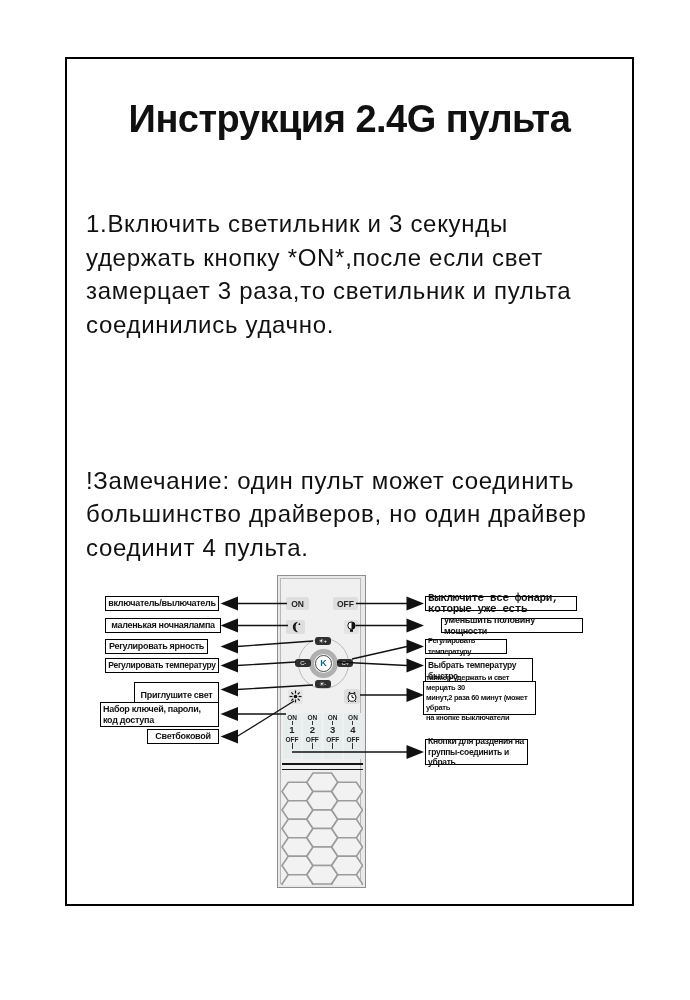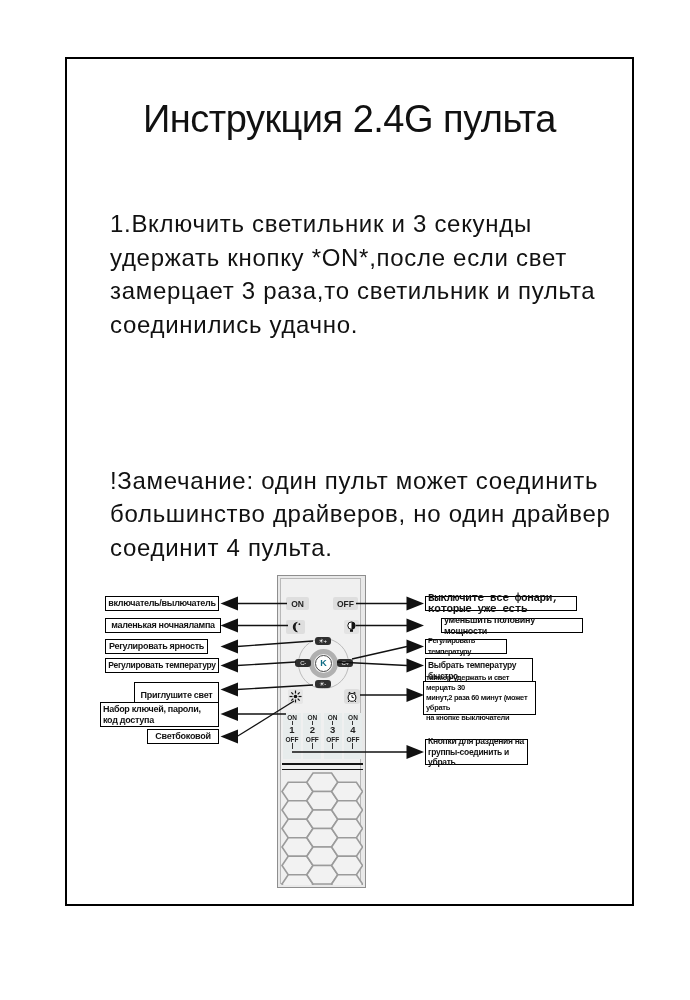--- a/index.html
+++ b/index.html
@@ -3,24 +3,24 @@
 <meta charset="utf-8">
 <style>
   html,body{margin:0;padding:0;}
   body{
     width:690px;height:1000px;position:relative;background:#ffffff;
     font-family:"Liberation Sans",sans-serif;color:#111;overflow:hidden;
   }
   .frame{position:absolute;left:65px;top:57px;width:565px;height:845px;border:2px solid #000;}
   .title{
     position:absolute;left:65px;top:98px;width:569px;text-align:center;
-    font-size:38px;font-weight:normal;letter-spacing:-0.5px;
+    font-size:38px;font-weight:bold;letter-spacing:-0.5px;
   }
   .bodytext{
-    position:absolute;left:110px;width:530px;
+    position:absolute;left:86px;width:530px;
     font-size:24px;line-height:33.4px;letter-spacing:0.7px;white-space:pre-line;
   }
   #para-block{top:174px;}
   #note-block{top:464px;}
   
   .lbl{
     position:absolute;background:#fff;border:1px solid #000;box-sizing:border-box;
     font-weight:bold;font-size:9px;line-height:10.5px;letter-spacing:-0.3px;
     display:flex;align-items:center;justify-content:center;text-align:left;
     white-space:pre-line;padding:1px 2px;

